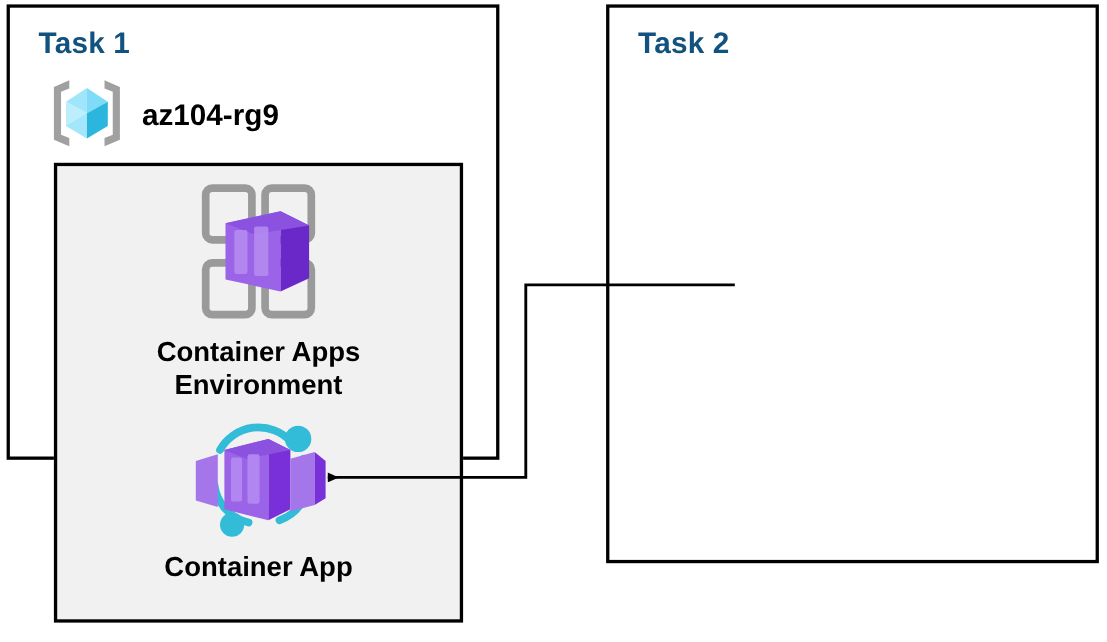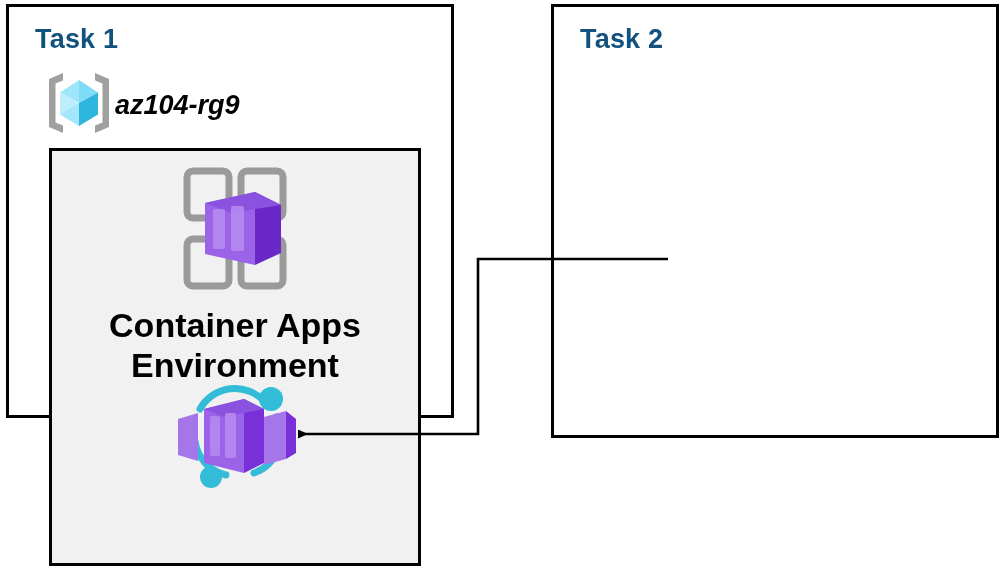--- a/index.html
+++ b/index.html
@@ -20,41 +20,41 @@
   }
 
   
   .task-panel {
     position: absolute;
     background: #ffffff;
     border: 3px solid #000000;
     box-sizing: border-box;
   }
   #task1-panel { left: 6px;  top: 4px; width: 448px; height: 414px; }
-  #task2-panel { left: 551px; top: 4px; width: 448px; height: 434px; }
+  #task2-panel { left: 551px; top: 4px; width: 448px; height: 508px; }
 
   .task-title {
     position: absolute;
     left: 26px;
     top: 17px;
     font-size: 27px;
     font-weight: bold;
     color: #11527e;
     letter-spacing: 0.2px;
     white-space: nowrap;
   }
 
   
   #resource-group-row {
     position: absolute;
     left: 34px;
     top: 60px;
     display: flex;
     align-items: center;
-    font-style: italic;
+    gap: 14px;
   }
   #resource-group-label {
     font-size: 27px;
     font-weight: bold;
     color: #000000;
     white-space: nowrap;
   }
 
   
   .inner-box {
@@ -66,21 +66,21 @@
   #task1-inner { left: 40px;  top: 141px; width: 372px; height: 418px; }
 
   
   .node {
     position: absolute;
     display: flex;
     flex-direction: column;
     align-items: center;
   }
   .node-label {
-    font-size: 34px;
+    font-size: 25px;
     font-weight: bold;
     color: #000000;
     text-align: center;
     line-height: 1.18;
     white-space: pre-line;
     margin-top: 6px;
   }
   #cae-node  { left: 0; top: 14px;  width: 366px; }
   #capp-node { left: 0; top: 228px; width: 366px; }
 
@@ -168,20 +168,21 @@
             <path d="M36 30 L76 20 L76 94 L36 84 Z" fill="#9a63e8"></path>
             <path d="M76 20 L96 30 L96 84 L76 94 Z" fill="#7a30d8"></path>
             <path d="M36 30 L76 20 L96 30 L56 38 Z" fill="#8b52e0"></path>
             <rect x="42" y="37" width="10" height="40" rx="2" fill="#b489f0" opacity="0.92"></rect>
             <rect x="57" y="34" width="11" height="45" rx="2" fill="#b489f0" opacity="0.92"></rect>
 
             <path d="M96 38 L118 32 L118 80 L96 86 Z" fill="#a476ea"></path>
             <path d="M118 32 L128 40 L128 74 L118 80 Z" fill="#7a30d8"></path>
           </svg>
         </span>
+        <div class="node-label">Container App</div>
       </div>
 
     </div>
   </div>
 
   <div id="task2-panel" class="task-panel">
 
     <div class="task-title">Task 2</div>
 
   </div>

